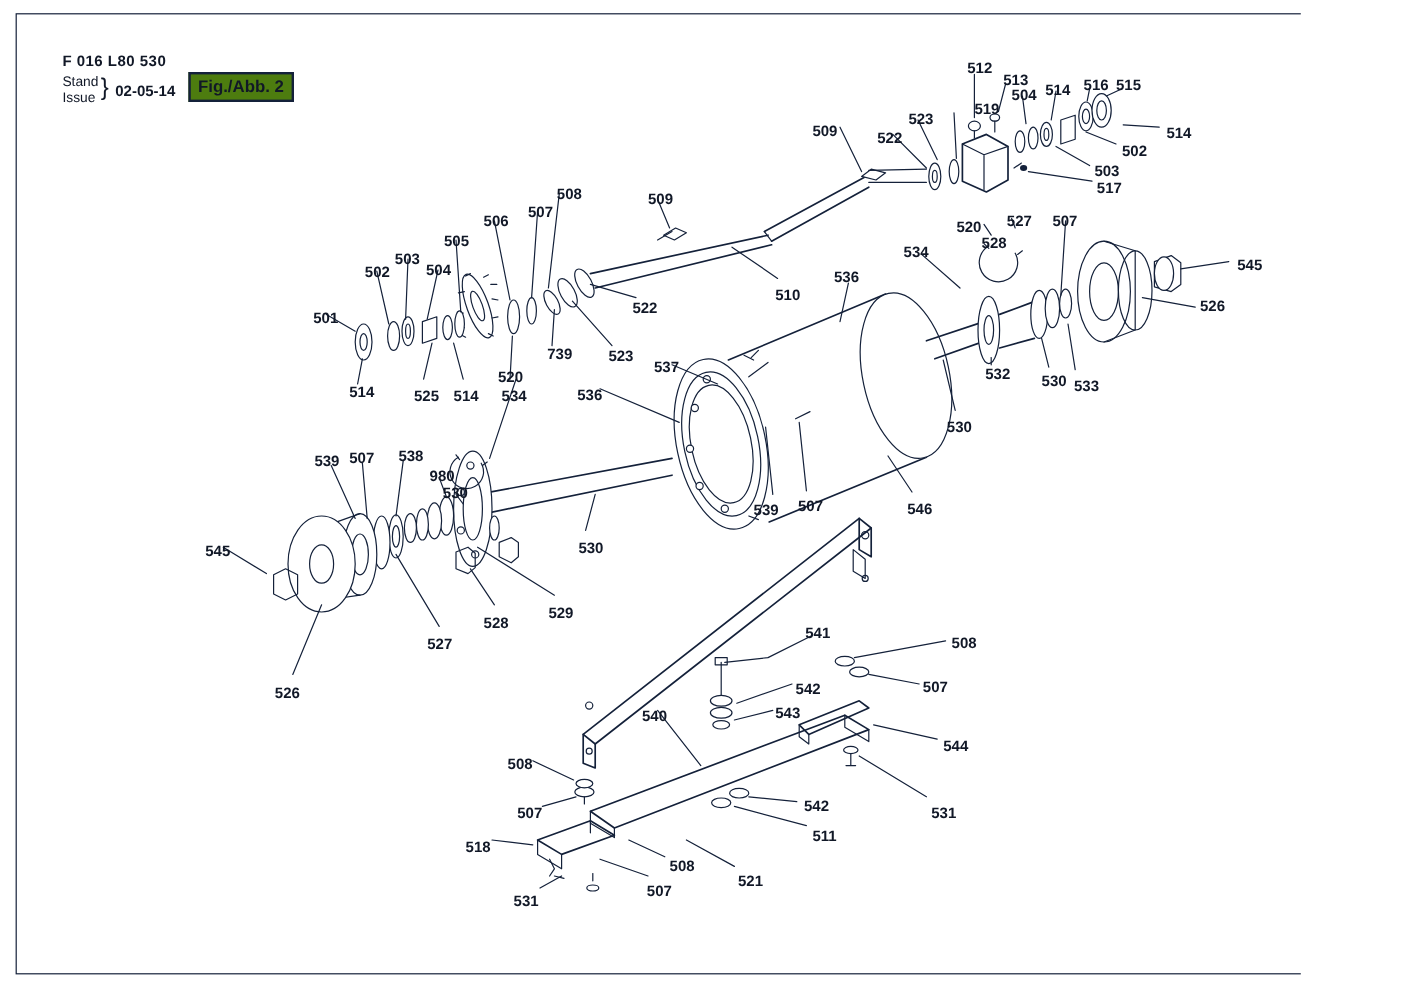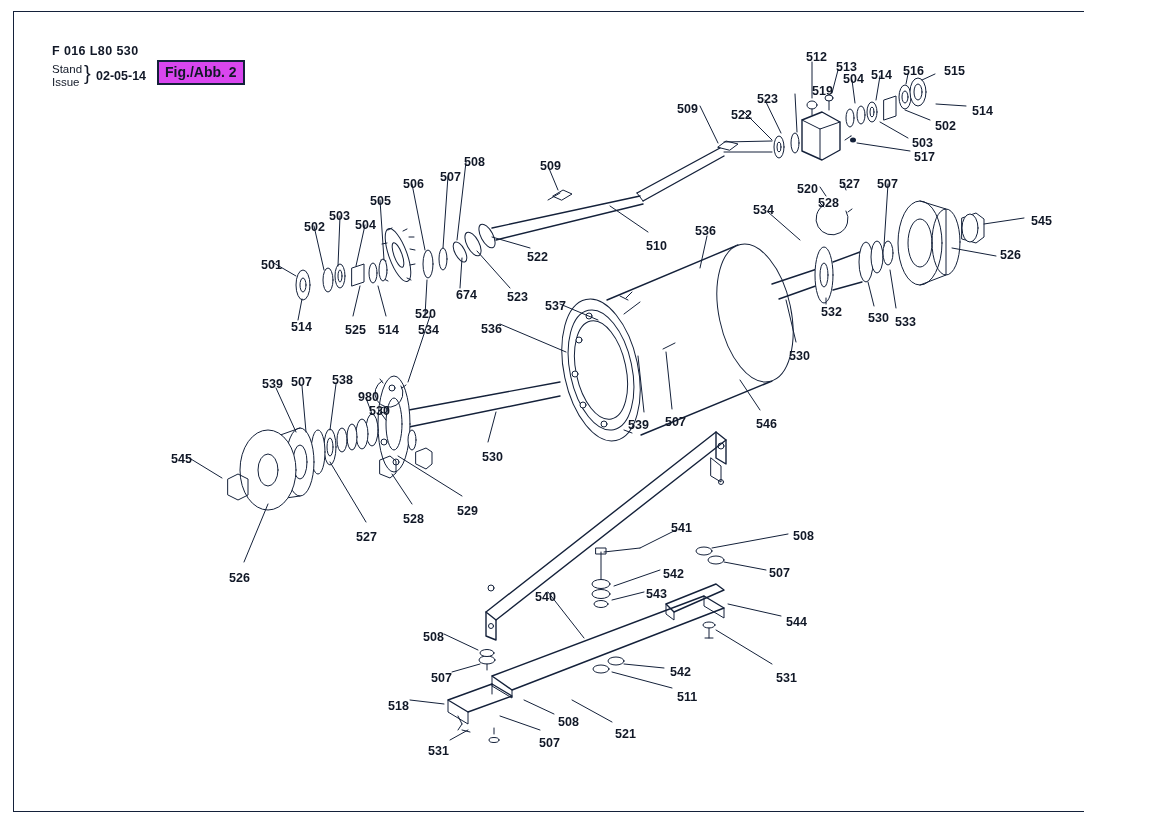--- a/index.html
+++ b/index.html
@@ -53,21 +53,21 @@
     top: 69px;
     font-weight: bold;
     font-size: 12.5px;
   }
   .fig-box {
     position: absolute;
     left: 157px;
     top: 60px;
     padding: 2px 6px 3px 6px;
     border: 2px solid #14213a;
-    background: #d946ef;
+    background: #4d7c0f;
     font-weight: bold;
     font-size: 14px;
     color: #111827;
   }
   .footer {
     position: absolute;
     left: 55px;
     top: 712px;
     font-size: 11.5px;
     line-height: 13.2px;
@@ -344,21 +344,21 @@
       <ellipse class="wh" cx="412" cy="440" rx="4" ry="10"></ellipse>
     </g>
   </svg>
 
   <div id="callout-layer">
       <div class="lbl" style="left: 806px; top: 50px; text-align: center;">512</div>
       <div class="lbl" style="left: 836px; top: 60px;">513</div>
       <div class="lbl" style="left: 843px; top: 72px;">504</div>
       <div class="lbl" style="left: 871px; top: 68px;">514</div>
       <div class="lbl" style="left: 903px; top: 64px;">516</div>
-      <div class="lbl" style="left: 930px; top: 64px; margin-left: 14px;">515</div>
+      <div class="lbl" style="left: 930px; top: 64px;">515</div>
       <div class="lbl" style="left: 788px; top: 84px; margin-left: 24px;">519</div>
       <div class="lbl" style="left: 677px; top: 102px;">509</div>
       <div class="lbl" style="left: 757px; top: 92px;">523</div>
       <div class="lbl" style="left: 972px; top: 104px;">514</div>
       <div class="lbl" style="left: 731px; top: 108px;">522</div>
       <div class="lbl" style="left: 935px; top: 119px;">502</div>
       <div class="lbl" style="left: 912px; top: 136px;">503</div>
       <div class="lbl" style="left: 914px; top: 150px;">517</div>
       <div class="lbl" style="left: 540px; top: 159px;">509</div>
       <div class="lbl" style="left: 464px; top: 155px;">508</div>
@@ -372,21 +372,21 @@
       <div class="lbl" style="left: 753px; top: 203px;">534</div>
       <div class="lbl" style="left: 695px; top: 224px;">536</div>
       <div class="lbl" style="left: 1031px; top: 214px;">545</div>
       <div class="lbl" style="left: 329px; top: 209px;">503</div>
       <div class="lbl" style="left: 355px; top: 218px;">504</div>
       <div class="lbl" style="left: 304px; top: 220px;">502</div>
       <div class="lbl" style="left: 646px; top: 239px;">510</div>
       <div class="lbl" style="left: 1000px; top: 248px;">526</div>
       <div class="lbl" style="left: 261px; top: 258px;">501</div>
       <div class="lbl" style="left: 527px; top: 250px;">522</div>
-      <div class="lbl" style="left: 456px; top: 288px;">674</div>
+      <div class="lbl" style="left: 456px; top: 288px;">739</div>
       <div class="lbl" style="left: 415px; top: 307px;">520</div>
       <div class="lbl" style="left: 507px; top: 290px;">523</div>
       <div class="lbl" style="left: 545px; top: 299px;">537</div>
       <div class="lbl" style="left: 895px; top: 315px;">533</div>
       <div class="lbl" style="left: 868px; top: 311px;">530</div>
       <div class="lbl" style="left: 821px; top: 305px;">532</div>
       <div class="lbl" style="left: 291px; top: 320px;">514</div>
       <div class="lbl" style="left: 345px; top: 323px;">525</div>
       <div class="lbl" style="left: 378px; top: 323px;">514</div>
       <div class="lbl" style="left: 418px; top: 323px;">534</div>

